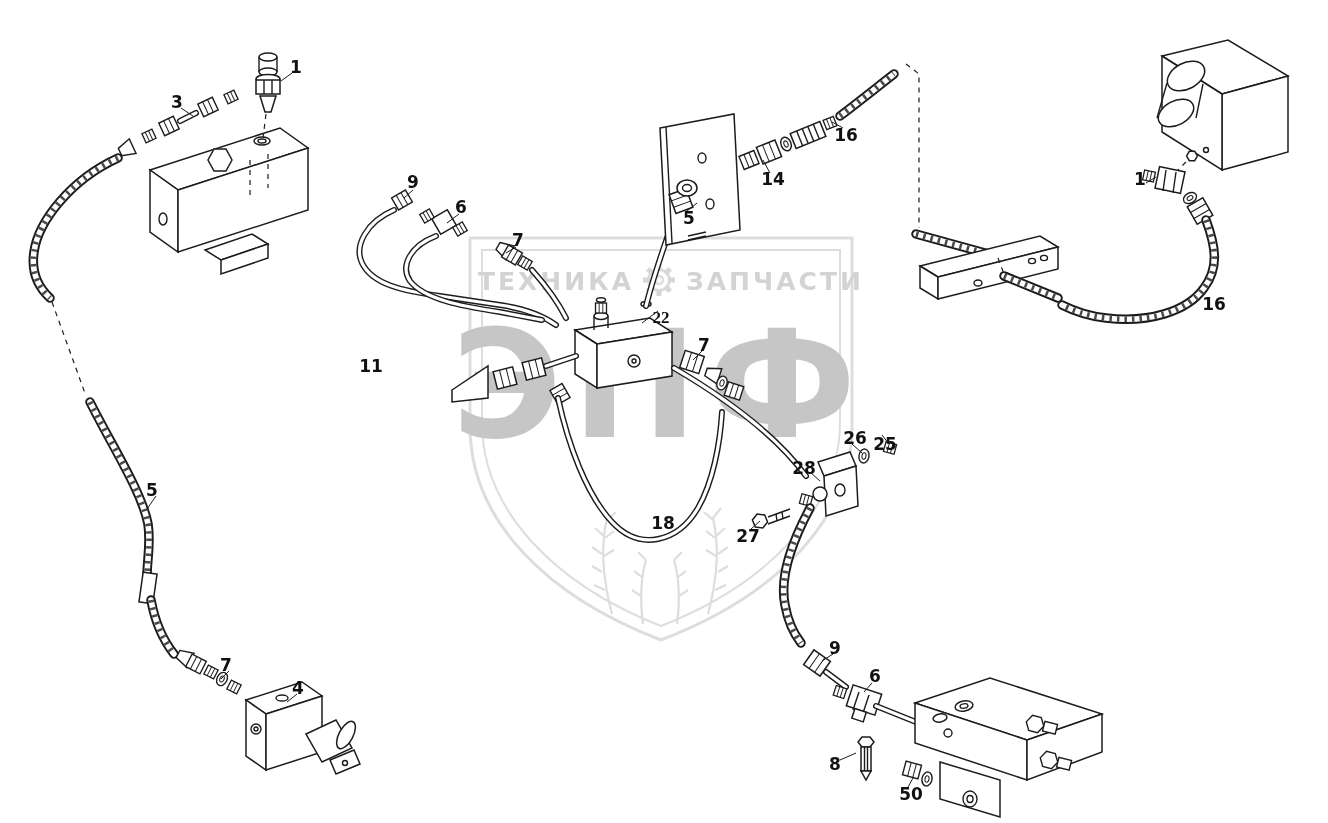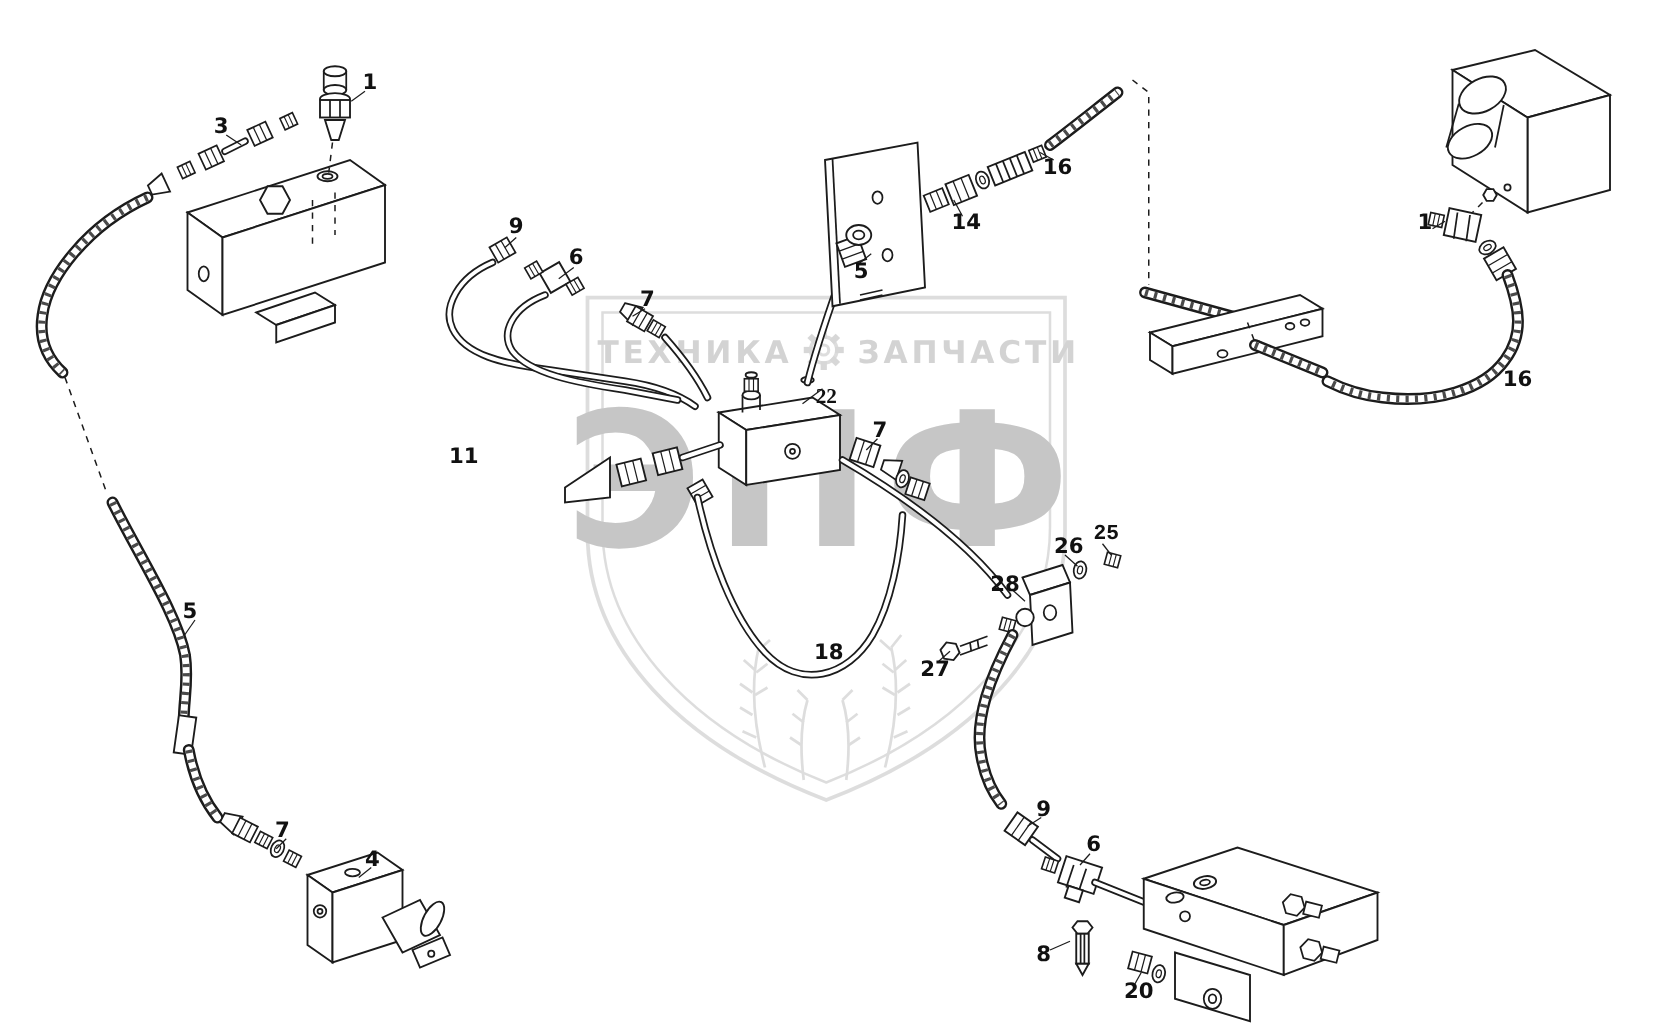--- a/index.html
+++ b/index.html
@@ -405,23 +405,23 @@
       <span class="callout" style="left: 689px; top: 218px;">5</span>
       <span class="callout" style="left: 773px; top: 179px; text-align: right;">14</span>
       <span class="callout" style="left: 846px; top: 135px;">16</span>
       <span class="callout" style="left: 1140px; top: 179px;">1</span>
       <span class="callout" style="left: 1214px; top: 304px;">16</span>
       <span class="callout" style="left: 704px; top: 345px;">7</span>
       <span class="callout" style="left: 152px; top: 490px;">5</span>
       <span class="callout" style="left: 226px; top: 665px;">7</span>
       <span class="callout" style="left: 298px; top: 688px;">4</span>
       <span class="callout" style="left: 663px; top: 523px;">18</span>
-      <span class="callout" style="left: 885px; top: 428px; font-family: Liberation Mono, monospace;">25</span>
+      <span class="callout" style="left: 885px; top: 444px;">25</span>
       <span class="callout" style="left: 855px; top: 438px;">26</span>
       <span class="callout" style="left: 804px; top: 468px;">28</span>
       <span class="callout" style="left: 748px; top: 536px;">27</span>
       <span class="callout" style="left: 835px; top: 648px;">9</span>
       <span class="callout" style="left: 875px; top: 676px;">6</span>
       <span class="callout" style="left: 835px; top: 764px;">8</span>
-      <span class="callout" style="left: 911px; top: 794px;">20</span>
+      <span class="callout" style="left: 911px; top: 794px;">50</span>
     </div>
 
 </div>
 
 </body></html>

